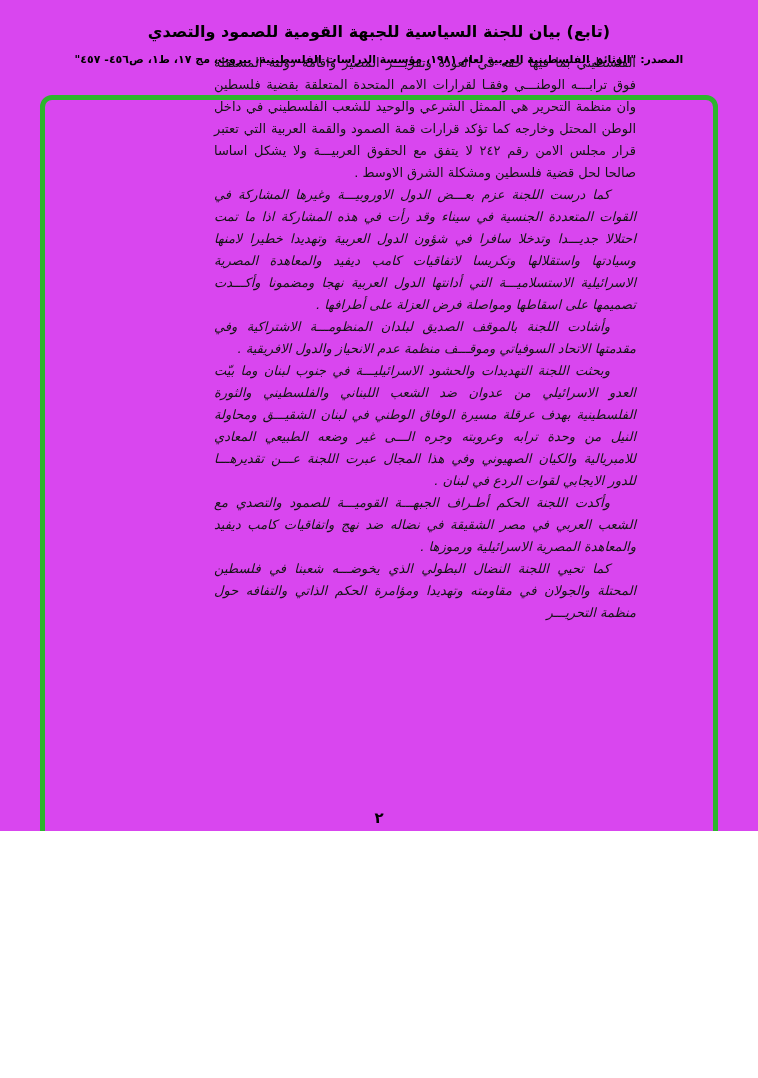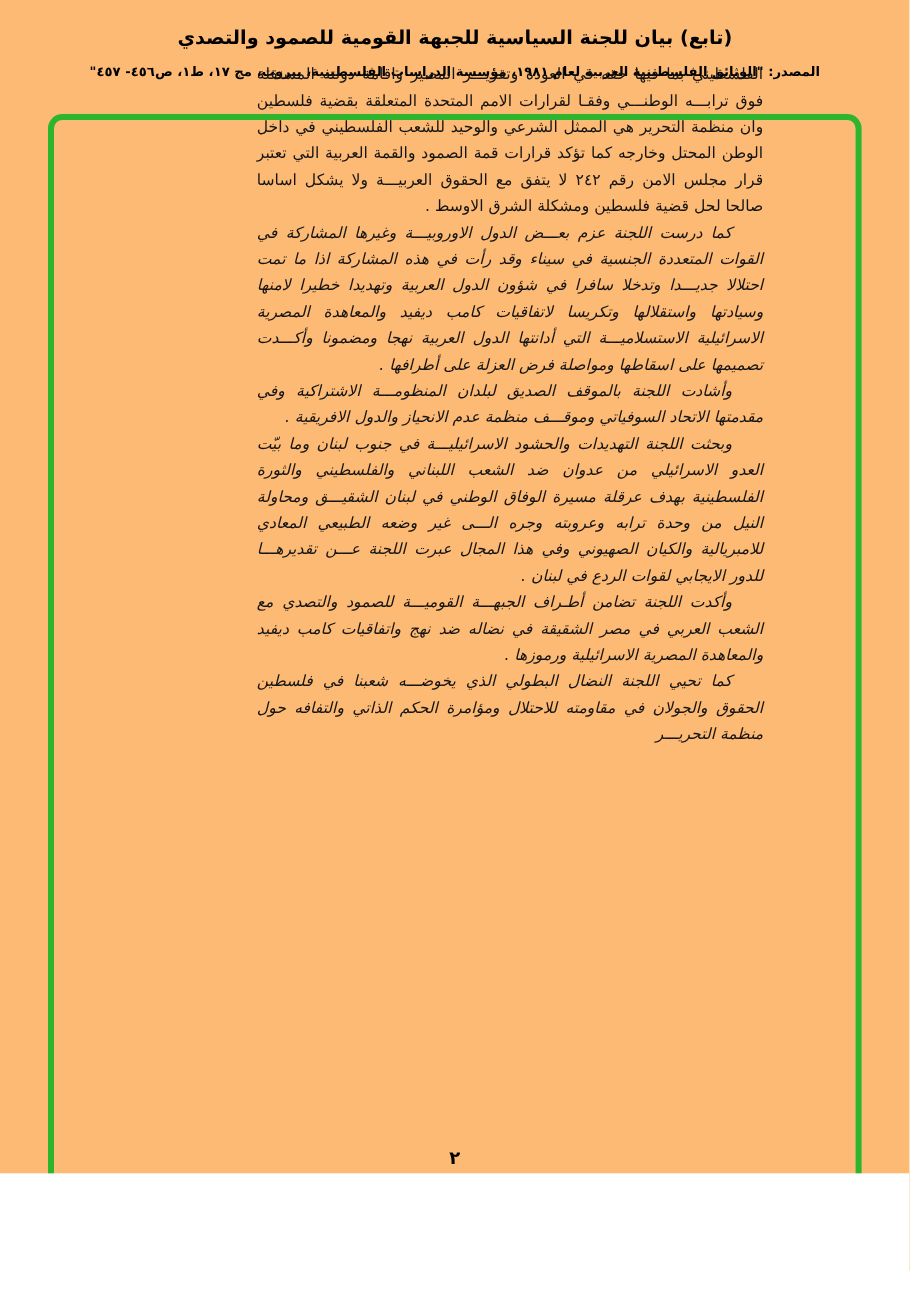--- a/index.html
+++ b/index.html
@@ -3,22 +3,22 @@
 <meta charset="utf-8">
 <style>
   html, body {
     margin: 0;
     padding: 0;
     background: #ffffff;
   }
   .page {
     position: relative;
     width: 758px;
-    height: 978px;
-    background: #fdba74;
+    height: 831px;
+    background: #d946ef;
     overflow: hidden;
     font-family: "DejaVu Sans", sans-serif;
     color: #111111;
   }
   .doc-header {
     position: absolute;
     top: 22px;
     left: 0;
     width: 100%;
     text-align: center;
@@ -86,19 +86,19 @@
     <div class="doc-source">المصدر: "الوثائق الفلسطينية العربية لعام ١٩٨١،  مؤسسة الدراسات الفلسطينية، بيروت،  مج ١٧، ط١، ص٤٥٦- ٤٥٧"</div>
   </header>
 
   <div class="green-frame"></div>
 
   <div class="text-block">
     <p>الفلسطيني بما فيها حقه في العودة وتقريـــر المصير واقامة دولته المستقلة فوق ترابـــه الوطنـــي وفقـا لقرارات الامم المتحدة المتعلقة بقضية فلسطين وان منظمة التحرير هي الممثل الشرعي والوحيد للشعب الفلسطيني في داخل الوطن المحتل وخارجه كما تؤكد قرارات قمة الصمود والقمة العربية التي تعتبر قرار مجلس الامن رقم ٢٤٢ لا يتفق مع الحقوق العربيـــة ولا يشكل اساسا صالحا لحل قضية فلسطين ومشكلة الشرق الاوسط .</p>
     <p class="indent">كما درست اللجنة عزم بعـــض الدول الاوروبيـــة وغيرها المشاركة في القوات المتعددة الجنسية في سيناء وقد رأت في هذه المشاركة اذا ما تمت احتلالا جديـــدا وتدخلا سافرا في شؤون الدول العربية وتهديدا خطيرا لامنها وسيادتها واستقلالها وتكريسا لاتفاقيات كامب ديفيد والمعاهدة المصرية الاسرائيلية الاستسلاميـــة التي أدانتها الدول العربية نهجا ومضمونا وأكـــدت تصميمها على اسقاطها ومواصلة فرض العزلة على أطرافها .</p>
     <p class="indent">وأشادت اللجنة بالموقف الصديق لبلدان المنظومـــة الاشتراكية وفي مقدمتها الاتحاد السوفياتي وموقـــف منظمة عدم الانحياز والدول الافريقية .</p>
     <p class="indent">وبحثت اللجنة التهديدات والحشود الاسرائيليـــة في جنوب لبنان وما بيّت العدو الاسرائيلي من عدوان ضد الشعب اللبناني والفلسطيني والثورة الفلسطينية بهدف عرقلة مسيرة الوفاق الوطني في لبنان الشقيـــق ومحاولة النيل من وحدة ترابه وعروبته وجره الـــى غير وضعه الطبيعي المعادي للامبريالية والكيان الصهيوني وفي هذا المجال عبرت اللجنة عـــن تقديرهـــا للدور الايجابي لقوات الردع في لبنان .</p>
-    <p class="indent">وأكدت اللجنة تضامن أطـراف الجبهـــة القوميـــة للصمود والتصدي مع الشعب العربي في مصر الشقيقة في نضاله ضد نهج واتفاقيات كامب ديفيد والمعاهدة المصرية الاسرائيلية ورموزها .</p>
-    <p class="indent">كما تحيي اللجنة النضال البطولي الذي يخوضـــه شعبنا في فلسطين الحقوق والجولان في مقاومته للاحتلال ومؤامرة الحكم الذاتي والتفافه حول منظمة التحريـــر</p>
+    <p class="indent">وأكدت اللجنة الحكم أطـراف الجبهـــة القوميـــة للصمود والتصدي مع الشعب العربي في مصر الشقيقة في نضاله ضد نهج واتفاقيات كامب ديفيد والمعاهدة المصرية الاسرائيلية ورموزها .</p>
+    <p class="indent">كما تحيي اللجنة النضال البطولي الذي يخوضـــه شعبنا في فلسطين المحتلة والجولان في مقاومته وتهديدا ومؤامرة الحكم الذاتي والتفافه حول منظمة التحريـــر</p>
   </div>
 
   <div class="page-number">٢</div>
 
 </div>
 
 </body></html>

